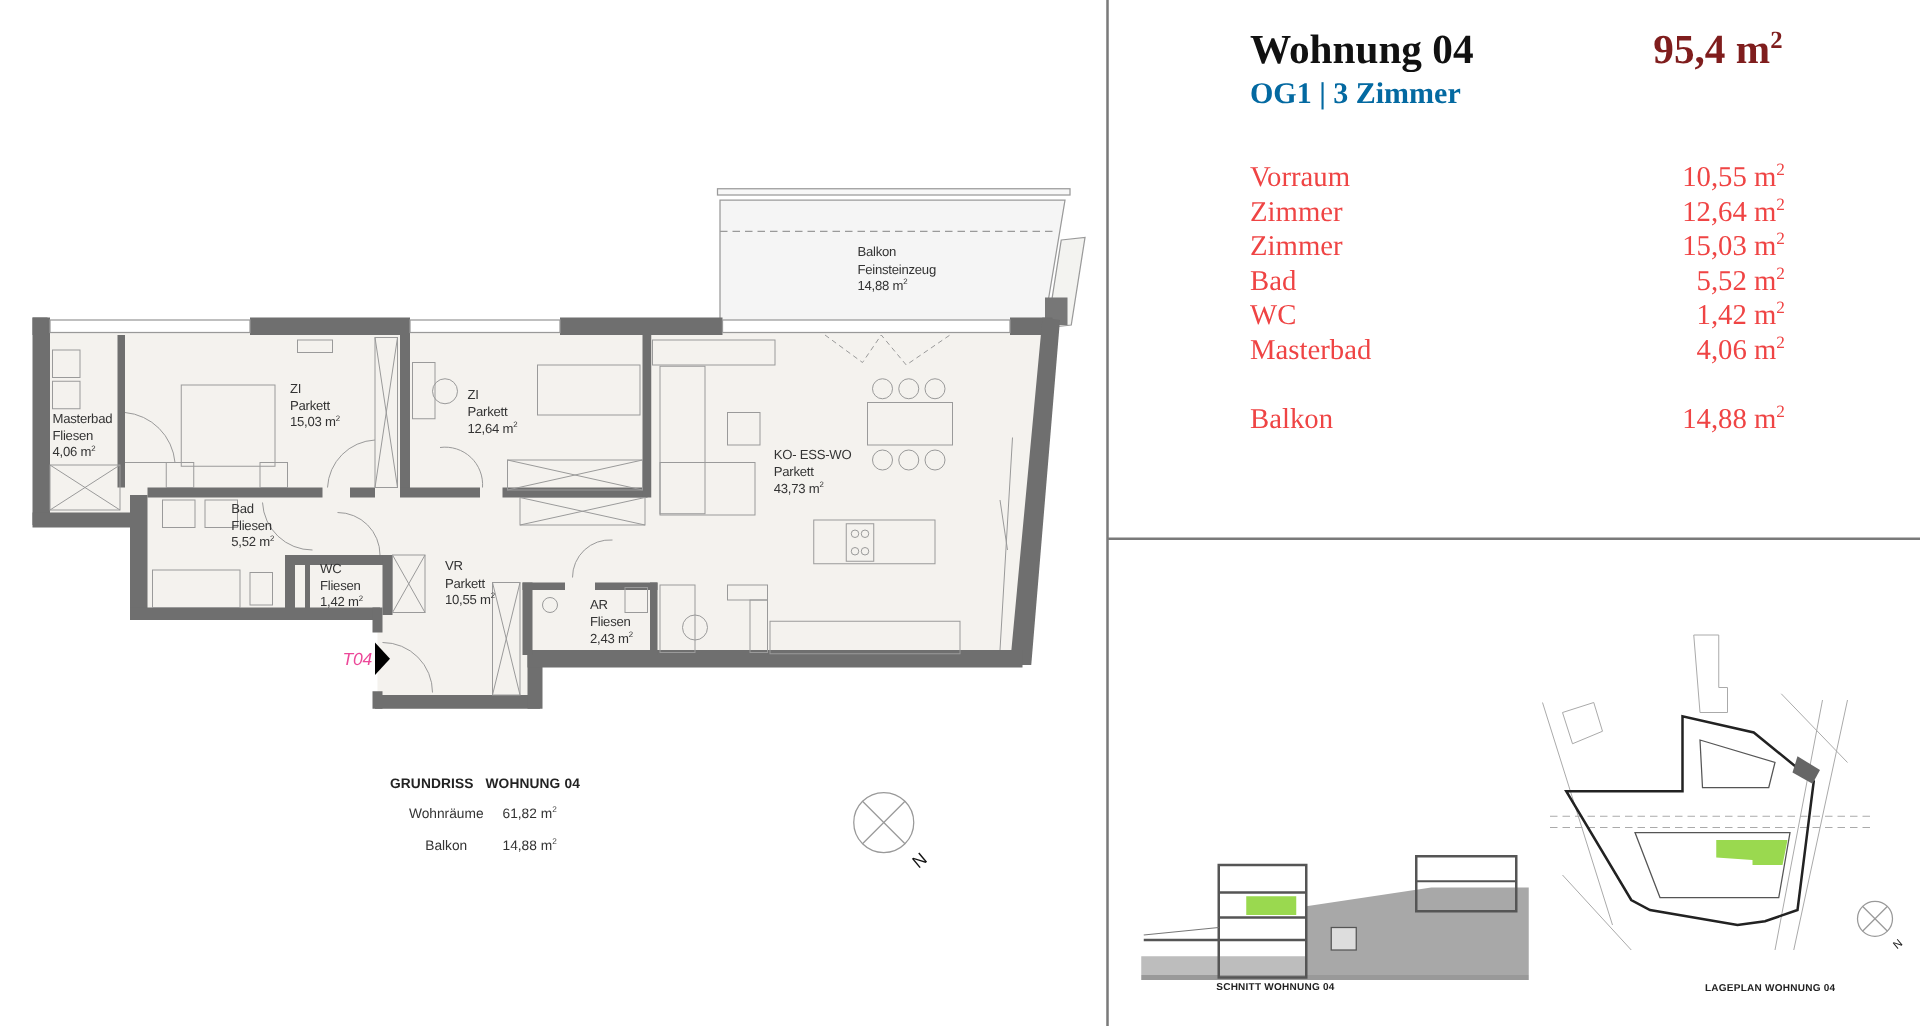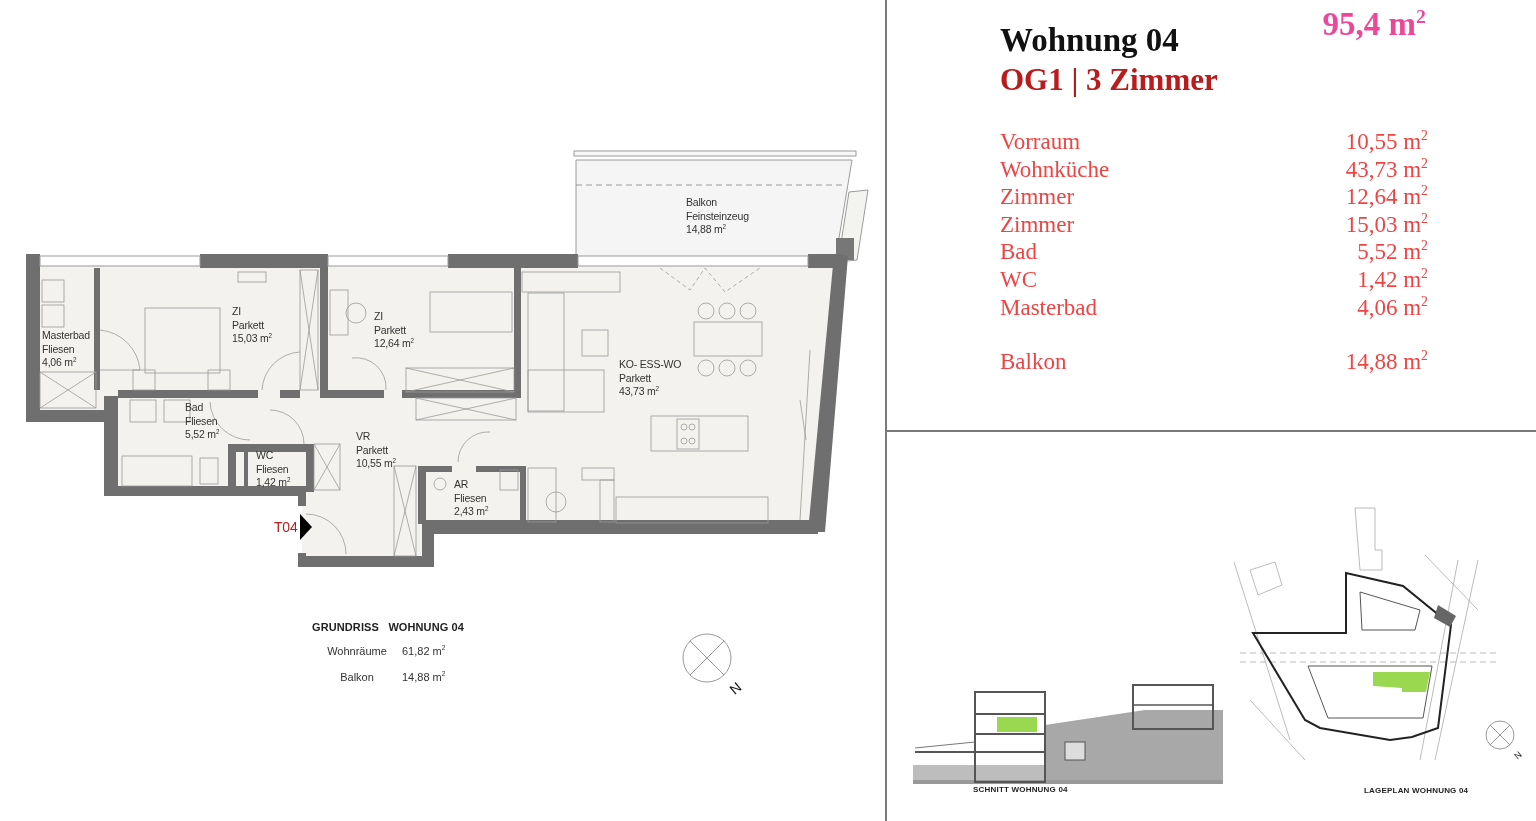--- a/index.html
+++ b/index.html
@@ -2,22 +2,22 @@
 <html><head>
 <meta charset="utf-8">
 <style>
   html,body{margin:0;padding:0;background:#ffffff;}
   body{width:1536px;height:821px;position:relative;overflow:hidden;font-family:"Liberation Sans",sans-serif;color:#222;}
   .abs{position:absolute;}
   
   .vdiv{position:absolute;left:885px;top:0;width:2px;height:821px;background:#7a7a7a;}
   .hdiv{position:absolute;left:886px;top:430px;width:650px;height:2px;background:#7a7a7a;}
   .title{left:1000px;top:22px;font-size:33px;font-weight:bold;font-family:"Liberation Serif",serif;color:#111;}
-  .area-big{left:1300px;top:6px;width:126px;text-align:right;font-size:33px;font-weight:bold;font-family:"Liberation Serif",serif;color:#ec4899;}
-  .subtitle{left:1000px;top:62px;font-size:31px;font-weight:bold;font-family:"Liberation Serif",serif;color:#b91c1c;}
+  .area-big{left:1300px;top:22px;width:126px;text-align:right;font-size:33px;font-weight:bold;font-family:"Liberation Serif",serif;color:#7f1d1d;}
+  .subtitle{left:1000px;top:62px;font-size:24px;font-weight:bold;font-family:"Liberation Serif",serif;color:#0369a1;}
   .rooms{left:1000px;top:128px;width:428px;font-family:"Liberation Serif",serif;font-size:23px;color:#ef4444;}
   .room-row{display:flex;justify-content:space-between;height:27.6px;line-height:27.6px;}
   .room-row.gap{margin-top:27px;}
   sup{font-size:60%;line-height:0;}
   
   .plan{left:0;top:0;width:885px;height:821px;}
   .plan-text{position:absolute;font-family:"Liberation Sans",sans-serif;font-size:10.5px;color:#333;line-height:13.5px;letter-spacing:-0.2px;}
   .legend{left:312px;top:621px;font-size:11px;color:#222;text-align:center;}
   .legend .h{font-weight:bold;letter-spacing:0.1px;}
   .legend table{border-collapse:collapse;margin-top:12px;}
@@ -188,31 +188,31 @@
   <div class="plan-text" style="left:185px;top:401px;">
     <div>Bad</div>
     <div>Fliesen</div>
     <div><span>5,52 m</span><sup>2</sup></div>
   </div>
   <div class="plan-text" style="left:256px;top:449px;">
     <div>WC</div>
     <div>Fliesen</div>
     <div><span>1,42 m</span><sup>2</sup></div>
   </div>
-  <div class="plan-text" style="left:356px;top:430px;">
+  <div class="plan-text" style="left:356px;top:447px;">
     <div>VR</div>
     <div>Parkett</div>
     <div><span>10,55 m</span><sup>2</sup></div>
   </div>
-  <div class="plan-text" style="left:454px;top:478px;">
+  <div class="plan-text" style="left:472px;top:478px;">
     <div>AR</div>
     <div>Fliesen</div>
     <div><span>2,43 m</span><sup>2</sup></div>
   </div>
-  <div class="plan-text" style="left:274px;top:521px;font-size:14px;color:#b91c1c;">T04</div>
+  <div class="plan-text" style="left:274px;top:521px;font-size:14px;color:#ec4899;font-style:italic;">T04</div>
 
   
   <div class="abs legend">
     <div class="h"><span>GRUNDRISS</span>&nbsp;&nbsp;&nbsp;<span>WOHNUNG 04</span></div>
     <table>
       <tbody>
           <tr>
         <td class="k">Wohnräume</td>
         <td><span>61,82 m</span><sup>2</sup></td>
       </tr>
@@ -229,24 +229,20 @@
 <div class="hdiv"></div>
 
 <div class="abs title">Wohnung 04</div>
 <div class="abs area-big"><span>95,4 m</span><sup>2</sup></div>
 <div class="abs subtitle">OG1 | 3 Zimmer</div>
 
 <div class="abs rooms">
   <div class="room-row">
       <span>Vorraum</span>
       <span><span>10,55 m</span><sup>2</sup></span>
-    </div>
-  <div class="room-row">
-      <span>Wohnküche</span>
-      <span><span>43,73 m</span><sup>2</sup></span>
     </div>
   <div class="room-row">
       <span>Zimmer</span>
       <span><span>12,64 m</span><sup>2</sup></span>
     </div>
   <div class="room-row">
       <span>Zimmer</span>
       <span><span>15,03 m</span><sup>2</sup></span>
     </div>
   <div class="room-row">

